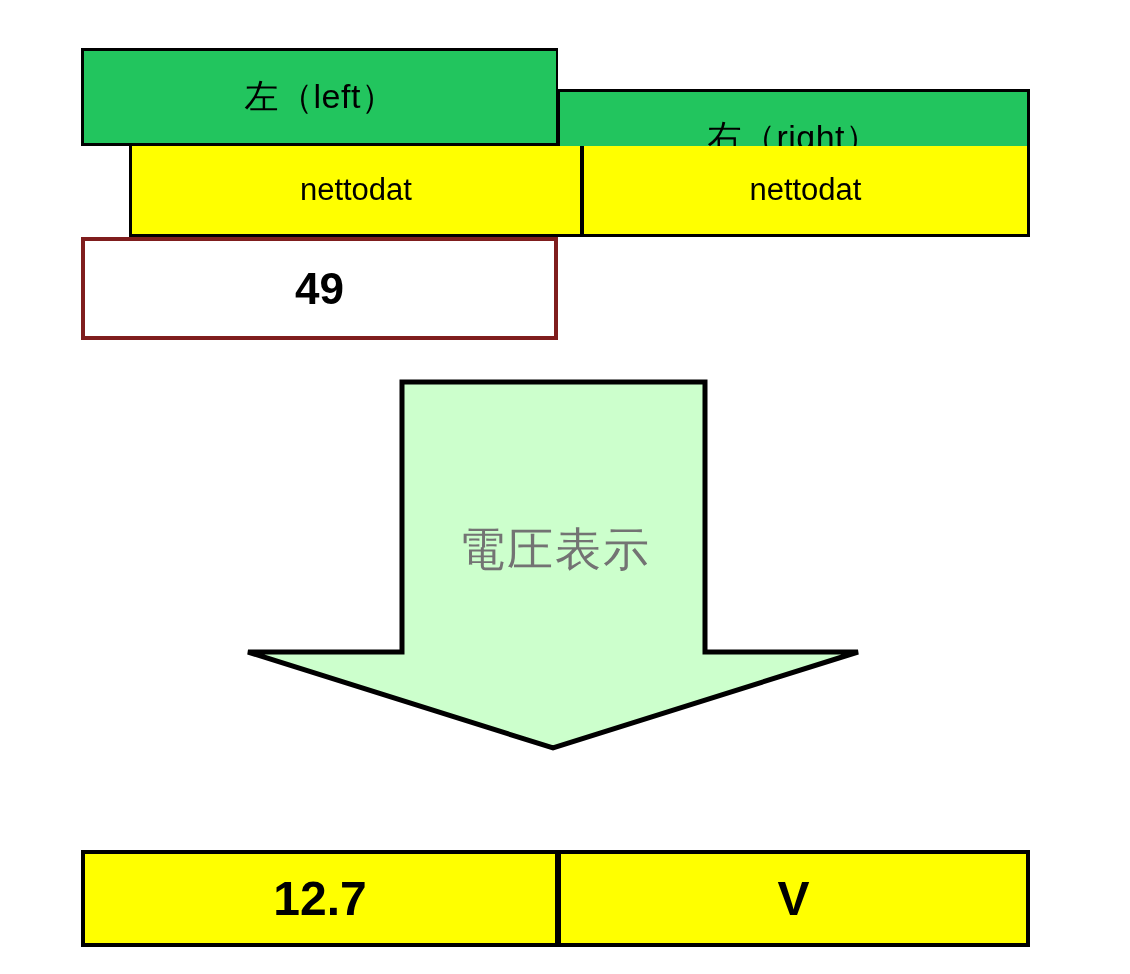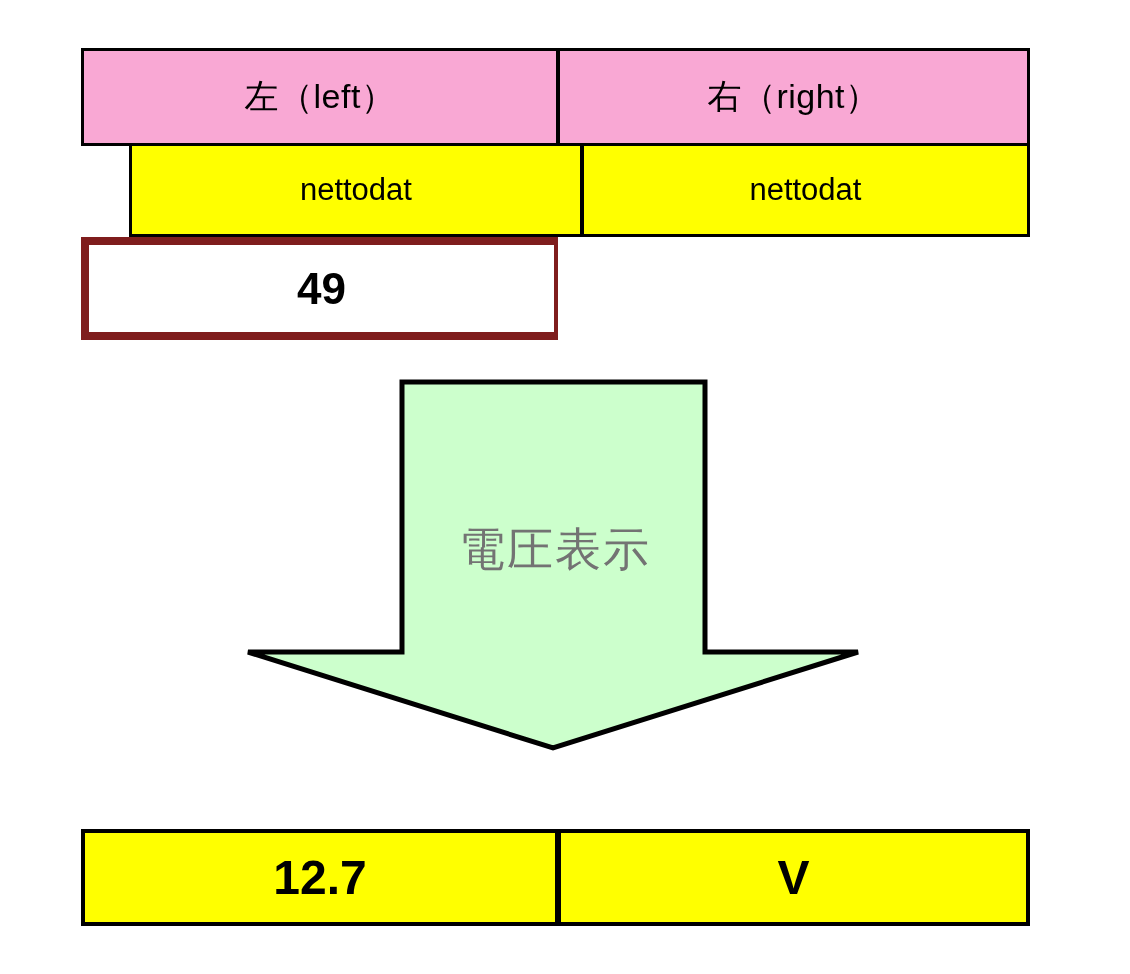--- a/index.html
+++ b/index.html
@@ -41,46 +41,46 @@
     align-items: center;
     justify-content: center;
     text-align: center;
     color: #000000;
     overflow: hidden;
   }
 
   
   .row-header { height: 98px; }
   .row-header .tcell {
-    background: #f9a8d4;
+    background: #22c55e;
     border: 3px solid #000000;
     height: 98px;
     font-size: 34px;
     letter-spacing: 0.5px;
   }
   .row-header .tcell.left  { width: 477px; border-right-width: 2px; }
-  .row-header .tcell.right { width: 472px; border-left-width: 2px; }
+  .row-header .tcell.right { width: 472px; border-left-width: 2px; margin-top: 41px; }
 
   
   .row-label { height: 91px; padding-left: 48px; }
   .row-label .tcell {
     background: #ffff00;
     border: 3px solid #000000;
     border-top: none;
     height: 91px;
     font-size: 31px;
   }
   .row-label .tcell.left  { width: 477px; border-right-width: 2px; }
   .row-label .tcell.right { width: 472px; border-left-width: 2px; }
 
   
   .row-value { height: 103px; }
   .row-value .tcell {
     background: #ffffff;
-    border: 8px solid #7f1d1d;
+    border: 4px solid #7f1d1d;
     height: 103px;
     font-size: 44px;
     font-weight: bold;
   }
   .row-value .tcell.left  { width: 477px; border-right-width: 4px; }
   .row-value .tcell.right { width: 472px; border-left-width: 4px; }
 
   
   .arrow-wrap {
     position: absolute;
@@ -103,21 +103,21 @@
     font-size: 46px;
     color: #737373;
     letter-spacing: 2px;
     pointer-events: none;
   }
 
   
   .result-bar {
     position: absolute;
     left: 81px;
-    top: 829px;
+    top: 850px;
     width: 949px;
     display: flex;
     box-sizing: border-box;
     justify-content: flex-end;
   }
   .result-bar .tcell {
     background: #ffff00;
     border: 4px solid #000000;
     height: 97px;
     font-size: 48px;

